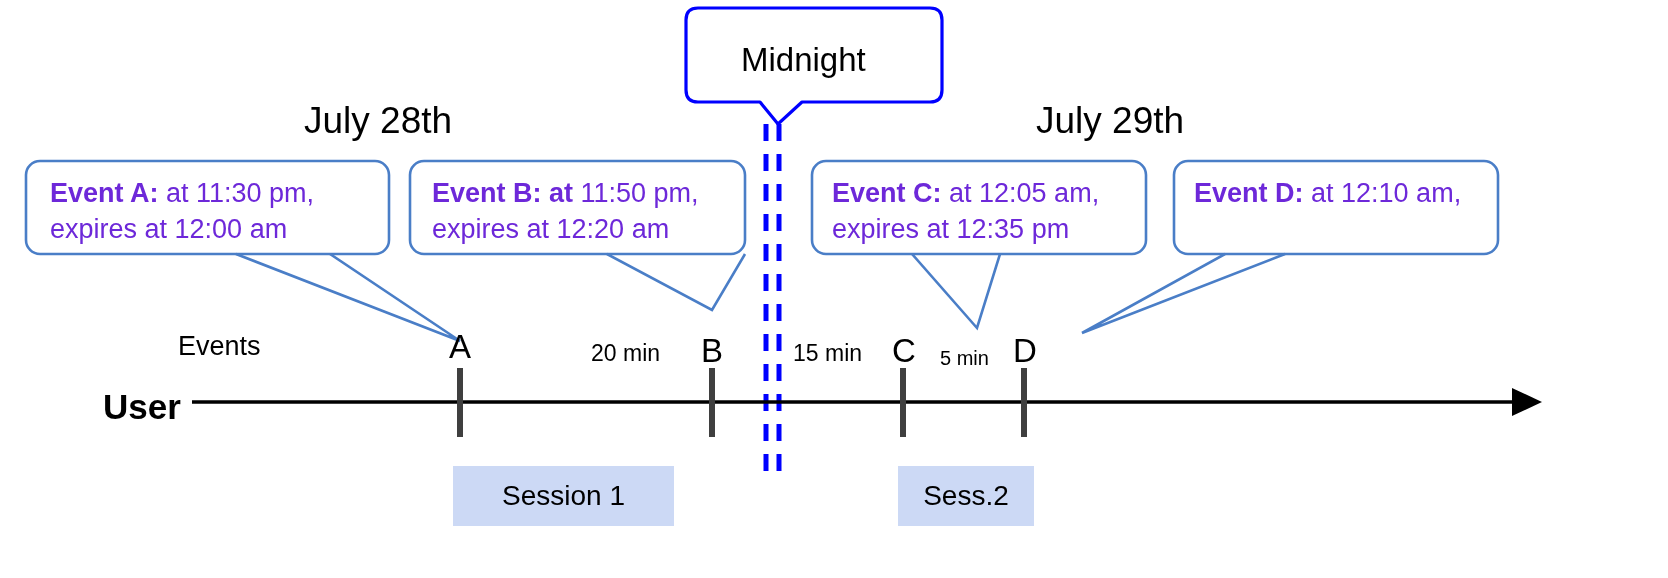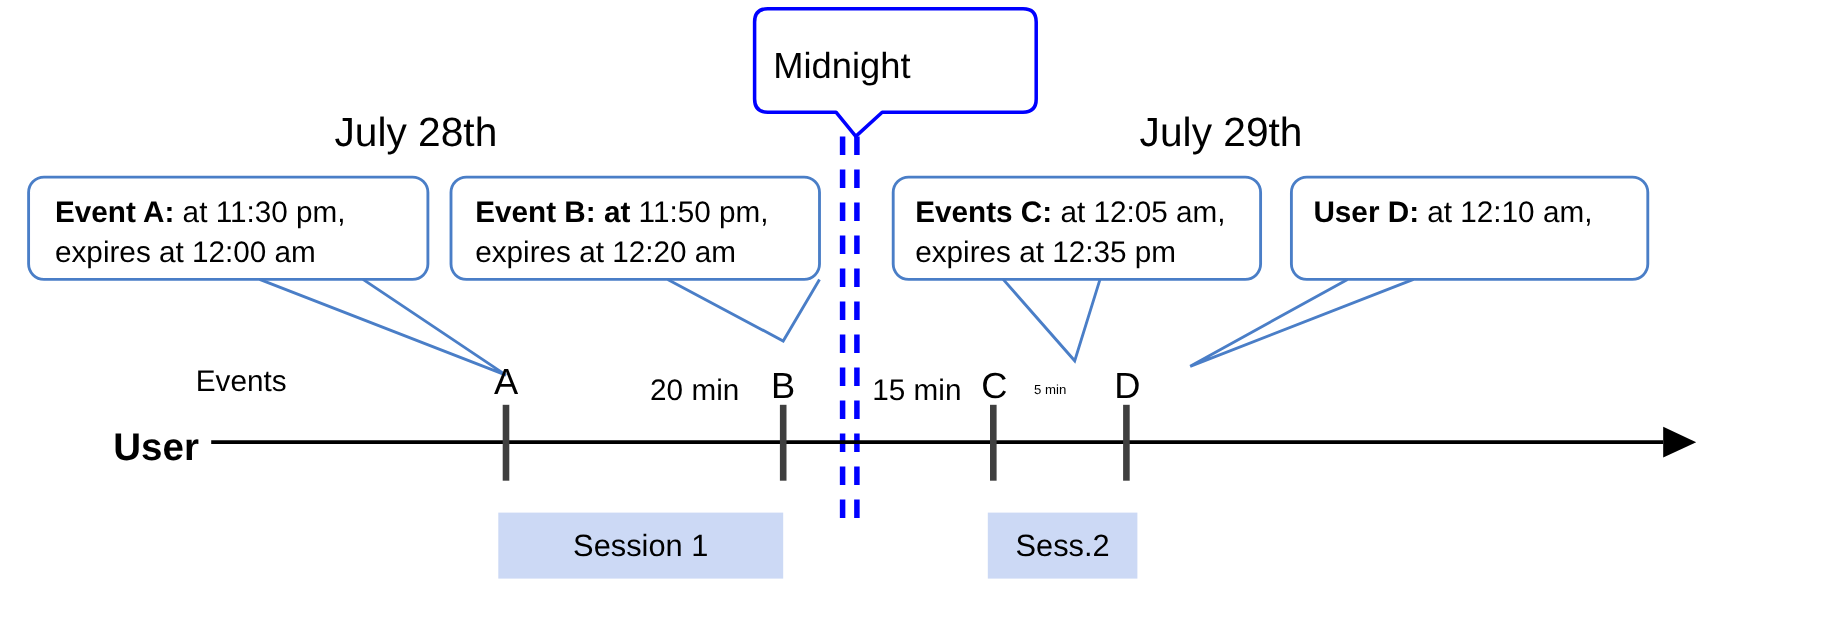--- a/index.html
+++ b/index.html
@@ -31,34 +31,34 @@
     line-height: 1.18;
     color: #000000;
   }
   .date-label {
     font-size: 37px;
   }
   .callout-text {
     position: absolute;
     font-size: 27px;
     line-height: 1.32;
-    color: #000000;
+    color: #6d28d9;
     white-space: nowrap;
   }
   .callout-text b {
     font-weight: bold;
   }
   .evt-letter {
     font-size: 33px;
   }
   .gap-label {
-    font-size: 27px;
+    font-size: 23px;
   }
   .gap-label.small {
-    font-size: 12px;
+    font-size: 20px;
   }
   .events-label {
     font-size: 27px;
   }
   .user-label {
     font-size: 35px;
   }
   .session-box {
     position: absolute;
     background: #ccd9f5;
@@ -105,52 +105,52 @@
     <line x1="192" y1="402" x2="1512" y2="402" stroke="#000000" stroke-width="3.4"></line>
     <path d="M 1512 388 L 1542 402 L 1512 416 Z" fill="#000000"></path>
 
     <line x1="460" y1="368" x2="460" y2="437" stroke="#3f3f3f" stroke-width="6"></line>
     <line x1="712" y1="368" x2="712" y2="437" stroke="#3f3f3f" stroke-width="6"></line>
     <line x1="903" y1="368" x2="903" y2="437" stroke="#3f3f3f" stroke-width="6"></line>
     <line x1="1024" y1="368" x2="1024" y2="437" stroke="#3f3f3f" stroke-width="6"></line>
 
   </svg>
 
-  <div class="midnight-text" style="left:703px; top:41px;">Midnight</div>
+  <div class="midnight-text" style="left:741px; top:41px;">Midnight</div>
 
   <div class="lbl date-label" style="left:304px; top:99px;">July 28th</div>
   <div class="lbl date-label" style="left:1036px; top:99px;text-align:center;">July 29th</div>
 
   <div class="callout-text" style="left:50px; top:176px;">
     <div><b>Event A:</b><span> at 11:30 pm,</span></div>
     <div>expires at 12:00 am</div>
   </div>
 
   <div class="callout-text" style="left:432px; top:176px;">
     <div><b>Event B: at</b><span> 11:50 pm,</span></div>
     <div>expires at 12:20 am</div>
   </div>
 
   <div class="callout-text" style="left:832px; top:176px;">
-    <div><b>Events C:</b><span> at 12:05 am,</span></div>
+    <div><b>Event C:</b><span> at 12:05 am,</span></div>
     <div>expires at 12:35 pm</div>
   </div>
 
   <div class="callout-text" style="left:1194px; top:176px;">
-    <div><b>User D:</b><span>  at 12:10 am,</span></div>
+    <div><b>Event D:</b><span>  at 12:10 am,</span></div>
   </div>
 
   <div class="lbl events-label" style="left:178px; top:331px;">Events</div>
   <div class="lbl user-label" style="left:103px; top:386px;font-weight:bold;">User</div>
 
   <div class="lbl evt-letter" style="left:449px; top:328px;">A</div>
   <div class="lbl evt-letter" style="left:701px; top:332px;">B</div>
   <div class="lbl evt-letter" style="left:892px; top:332px;">C</div>
   <div class="lbl evt-letter" style="left:1013px; top:332px;">D</div>
 
   <div class="lbl gap-label" style="left:591px; top:340px;">20 min</div>
   <div class="lbl gap-label" style="left:793px; top:340px;text-align:center;">15 min</div>
   <div class="lbl gap-label small" style="left:940px; top:347px;">5 min</div>
 
-  <div class="session-box" style="left:453px; top:466px; width:259px; height:60px;">Session 1</div>
+  <div class="session-box" style="left:453px; top:466px; width:221px; height:60px;">Session 1</div>
   <div class="session-box" style="left:898px; top:466px; width:136px; height:60px;">Sess.2</div>
 
 </div>
 
 </body></html>

